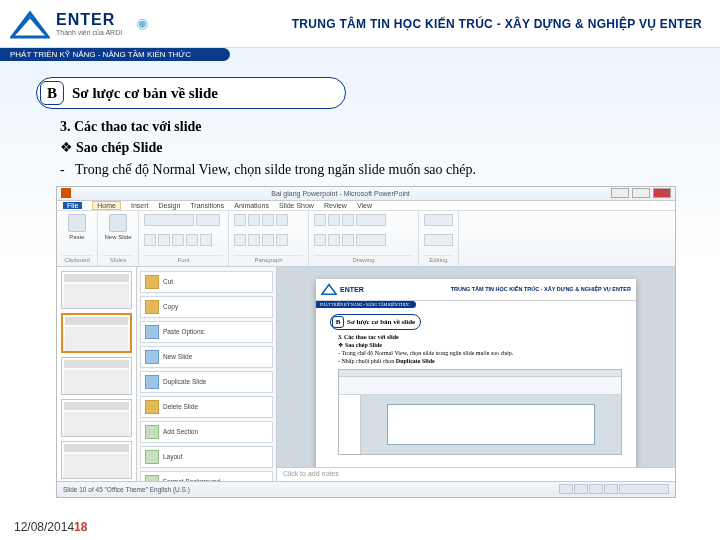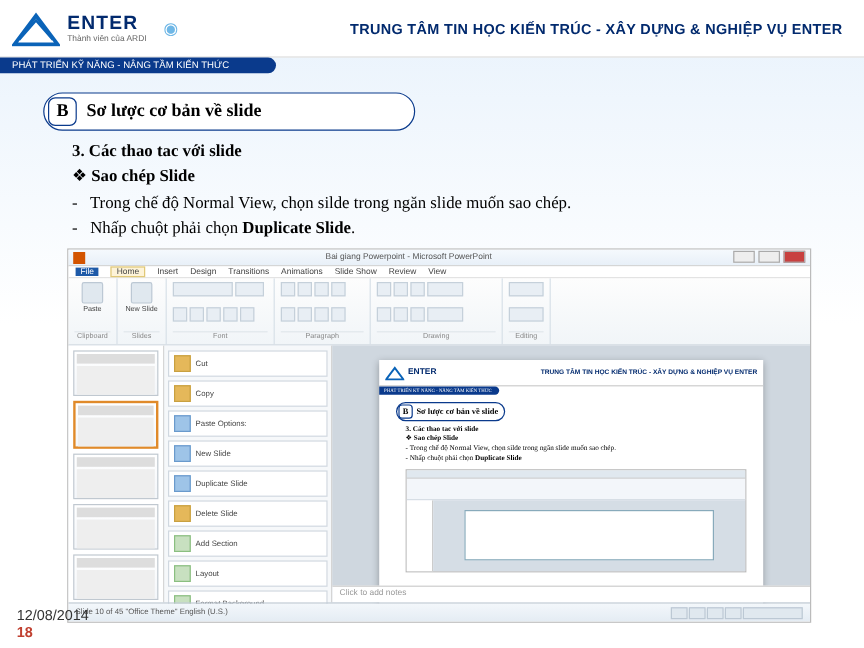--- a/index.html
+++ b/index.html
@@ -207,25 +207,24 @@
   }
   .statusbar .sbtns{display:flex;gap:1px;}
   .statusbar .sbtns span{width:14px;height:10px;background:#e0e8ef;border:1px solid #bcc8d4;}
 
   .footer {
     position: absolute;
     bottom: 6px;
     left: 14px;
     right: 20px;
     display: flex;
-    justify-content: flex-end;
+    justify-content: flex-start;
     font-family: Arial, sans-serif;
     font-size: 12px;
     color: #333;
-    flex-direction: column;
   }
   .footer .page { color: #c04030; font-weight: bold; }
 </style>
 </head>
 <body>
 
 <div class="header">
   <div class="logo-block">
     <div class="logo-mark">
       <svg viewBox="0 0 40 30">
@@ -245,21 +244,20 @@
 
 <div class="section-title">
   <div class="letter">B</div>
   <div class="text">Sơ lược cơ bản về slide</div>
 </div>
 
 <div class="content">
   <div class="line"><b>3. Các thao tac với slide</b></div>
   <div class="line bullet"><b>Sao chép Slide</b></div>
   <div class="line dash">Trong chế độ Normal View, chọn silde trong ngăn slide muốn sao chép.</div>
-  <div class="line dash"><span>Nhấp chuột phải chọn </span><b>Duplicate Slide</b><span>.</span></div>
 </div>
 
 <div class="screenshot">
   <div class="win-chrome">
     <span style="width:10px;height:10px;background:#d35400;display:inline-block"></span>
     <span class="title">Bai giang Powerpoint - Microsoft PowerPoint</span>
     <span class="btns">
       <span></span>
       <span></span>
       <span class="close"></span>

